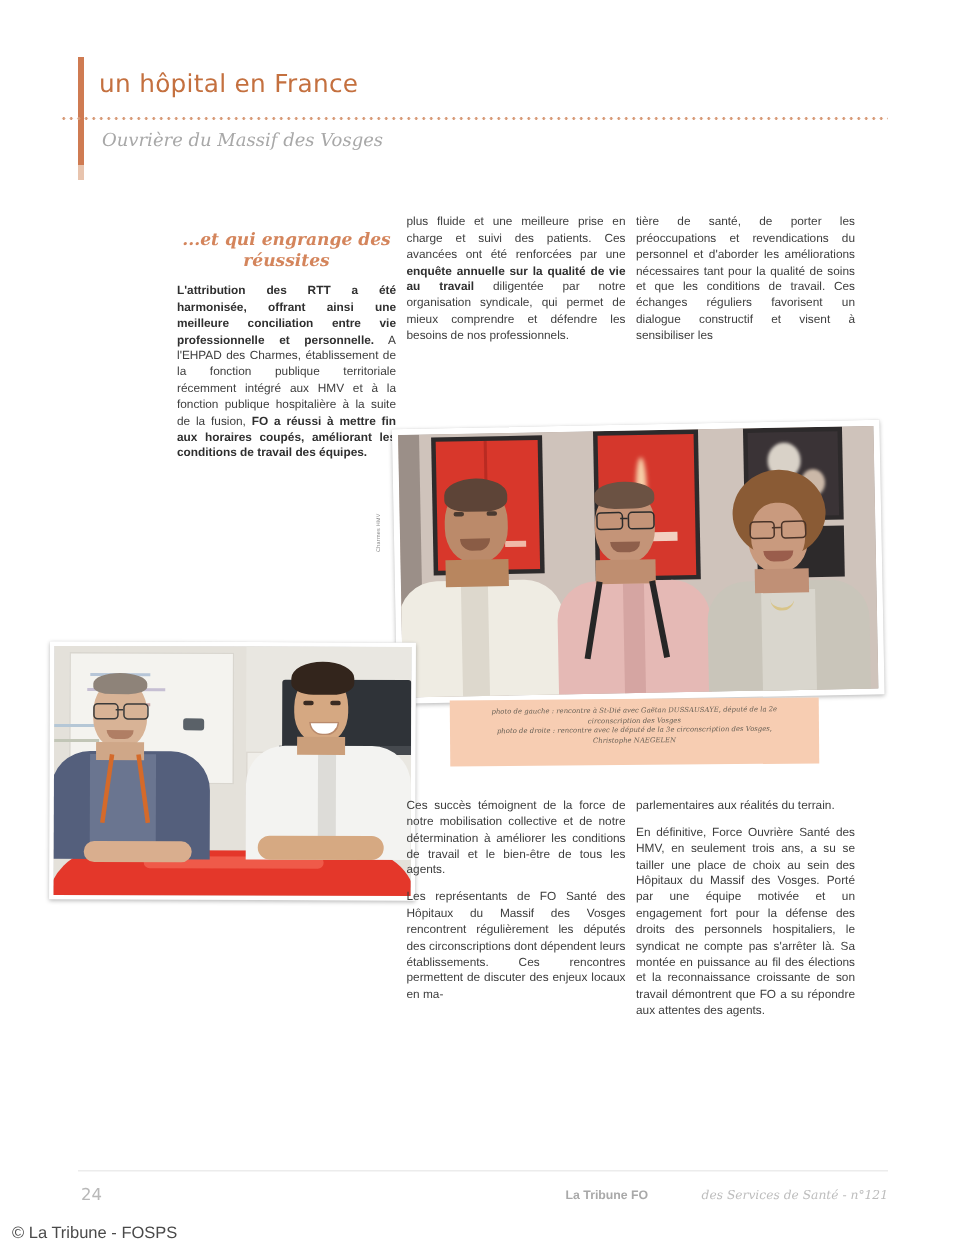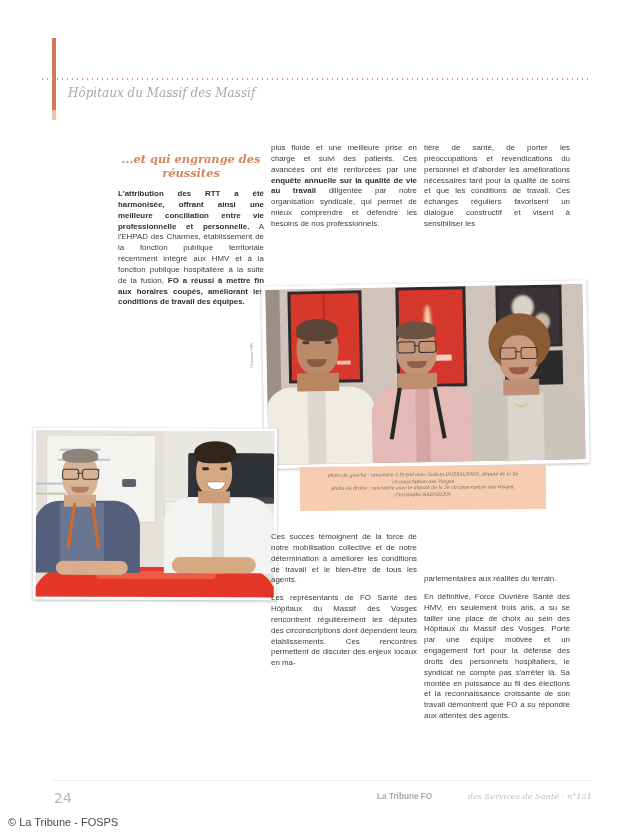--- a/index.html
+++ b/index.html
@@ -49,21 +49,21 @@
   .col{position:absolute;font-size:7.9px;line-height:10.85px;text-align:justify;color:#3d3d3d;}
   .col p{margin:0 0 7px 0;}
   .col p:last-child{margin-bottom:0;}
   .col b{font-weight:bold;color:#2f2f2f;}
 
   #col1-top{left:118px;top:143px;width:146px;}
   #col2-top{left:271px;top:143px;width:146px;}
   #col3-top{left:424px;top:143px;width:146px;}
   #col1-bottom{left:118px;top:606px;width:146px;}
   #col2-bottom{left:271px;top:532px;width:146px;}
-  #col3-bottom{left:424px;top:532px;width:146px;margin-top:42px;}
+  #col3-bottom{left:424px;top:532px;width:146px;}
 
   .subhead{
     font-family:"DejaVu Serif", serif;
     font-style:italic;font-weight:bold;
     color:#d4855c;font-size:11.4px;line-height:13.5px;
     text-align:center;margin:10px 0 9px 0;
   }
   .subhead.left{text-align:left;margin:12px 0 8px 0;}
 
   
@@ -113,21 +113,21 @@
     font-size:3.6px;color:#8b8b8b;
     transform:rotate(-90deg);transform-origin:left top;
     white-space:nowrap;letter-spacing:.2px;
   }
 
   
   .footer-rule{position:absolute;left:52px;top:780px;width:540px;height:1px;background:#ececec;}
   .pagenum{
     position:absolute;left:54px;top:790px;
     font-family:"DejaVu Sans", sans-serif;
-    font-size:14px;color:#b8b8b8;
+    font-size:11px;color:#b8b8b8;
   }
   .footer-right{
     position:absolute;right:48px;top:791px;
     font-size:8.2px;color:#bdbdbd;white-space:nowrap;
   }
   .footer-right b{color:#a9a9a9;font-weight:bold;}
   .footer-right i{font-family:"DejaVu Serif", serif;font-style:italic;padding-left:33px;}
 
   .credit-bar{
     position:absolute;left:0;top:810px;width:640px;height:27px;
@@ -138,22 +138,23 @@
     font-size:11px;color:#4a4a4a;
   }
 </style>
 </head>
 <body>
 
 <div class="page">
 
   <div class="header">
     <div class="vbar"></div>
+    <div class="h-title">un hôpital en France</div>
     <div class="dotrule"></div>
-    <div class="h-sub">Hôpitaux du Massif des Massif</div>
+    <div class="h-sub">Ouvrière du Massif des Vosges</div>
   </div>
 
   <div class="col" id="col1-top">
     <div class="subhead">...et qui engrange des réussites</div>
     <p><b>L'attribution des RTT a été harmonisée, offrant ainsi une meilleure conciliation entre vie professionnelle et personnelle.</b><span> A l'EHPAD des Charmes, établissement de la fonction publique territoriale récemment intégré aux HMV et à la fonction publique hospitalière à la suite de la fusion, </span><b>FO a réussi à mettre fin aux horaires coupés, améliorant les conditions de travail des équipes.</b></p>
   </div>
 
   <div class="col" id="col2-top">
     <p><span>plus fluide et une meilleure prise en charge et suivi des patients. Ces avancées ont été renforcées par une </span><b>enquête annuelle sur la qualité de vie au travail</b><span> diligentée par notre organisation syndicale, qui permet de mieux comprendre et défendre les besoins de nos professionnels.</span></p>
   </div>

